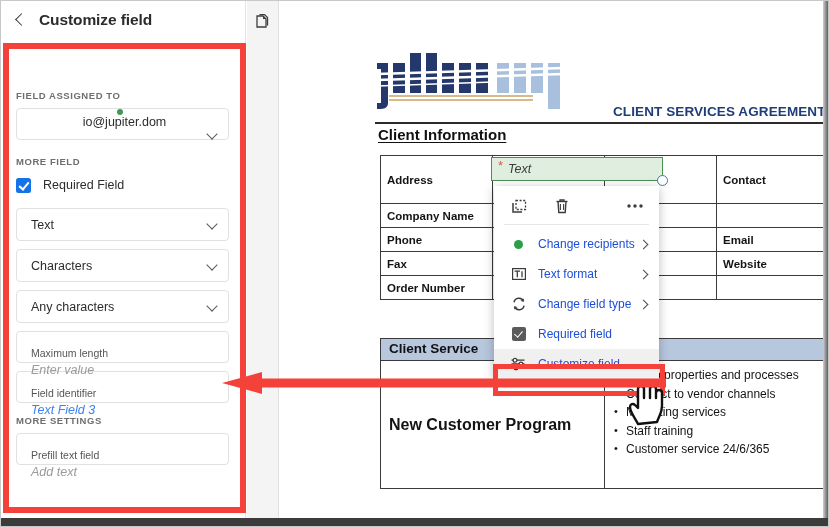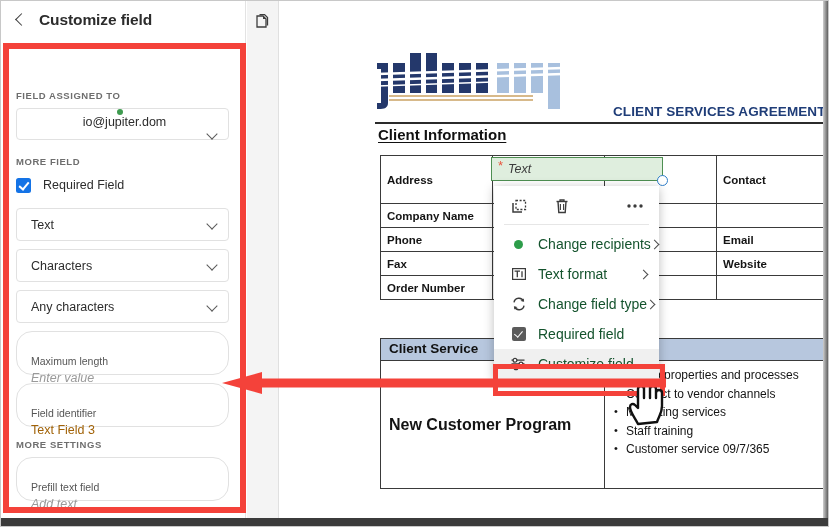--- a/index.html
+++ b/index.html
@@ -137,37 +137,38 @@
     border-radius: 4px;
     background: #fff;
     display: flex; align-items: center;
     padding: 0 10px 0 14px;
     margin-bottom: 8px;
     cursor: pointer;
   }
   .dd .txt { font-size: 12.5px; color: #2c2c2c; }
 
   .fld {
-    height: 44px;
+    height: 32px;
     border: 1px solid #e1e1e1;
-    border-radius: 16px;
+    border-radius: 4px;
     background: #fff;
-    padding: 22px 14px 0 14px;
+    padding: 14px 14px 0 14px;
     margin-bottom: 8px;
     cursor: text;
   }
   .fld .cap {
     font-size: 10.5px;
     color: #565656;
     line-height: 15px;
   }
   .fld .val {
     font-size: 12.5px;
-    color: #a16207;
+    color: #3b82f6;
     line-height: 18px;
+    font-style: italic;
   }
   .fld .val.ph {
     color: #9a9a9a;
     font-style: italic;
   }
 
   
   #toolstrip {
     position: absolute;
     left: 247px; top: 0;
@@ -371,22 +372,22 @@
     cursor: pointer;
     position: relative;
   }
   .ctx-item .ci {
     width: 17px; height: 17px;
     flex: 0 0 17px;
     margin-right: 11px;
     display: flex; align-items: center; justify-content: center;
   }
   .ctx-item .cl {
-    font-size: 14px;
-    color: #14532d;
+    font-size: 12px;
+    color: #1d4ed8;
     white-space: nowrap;
   }
   .ctx-item .carr {
     margin-left: auto;
     width: 9px; height: 9px;
     position: relative;
     flex: 0 0 9px;
   }
   .ctx-item .carr::before {
     content: "";
@@ -618,21 +619,21 @@
           <td class="hdr" colspan="2">Client Service</td>
         </tr>
         <tr>
           <td class="rowlbl" style="width:32%; height:128px;">New Customer Program</td>
           <td>
             <ul>
               <li>Set up properties and processes</li>
               <li>Connect to vendor channels</li>
               <li>Marketing services</li>
               <li>Staff training</li>
-              <li>Customer service 09/7/365</li>
+              <li>Customer service 24/6/365</li>
             </ul>
           </td>
         </tr>
       </tbody>
         </table>
 
       <div id="page-edge-r"></div>
     </div>
   </div>
 

